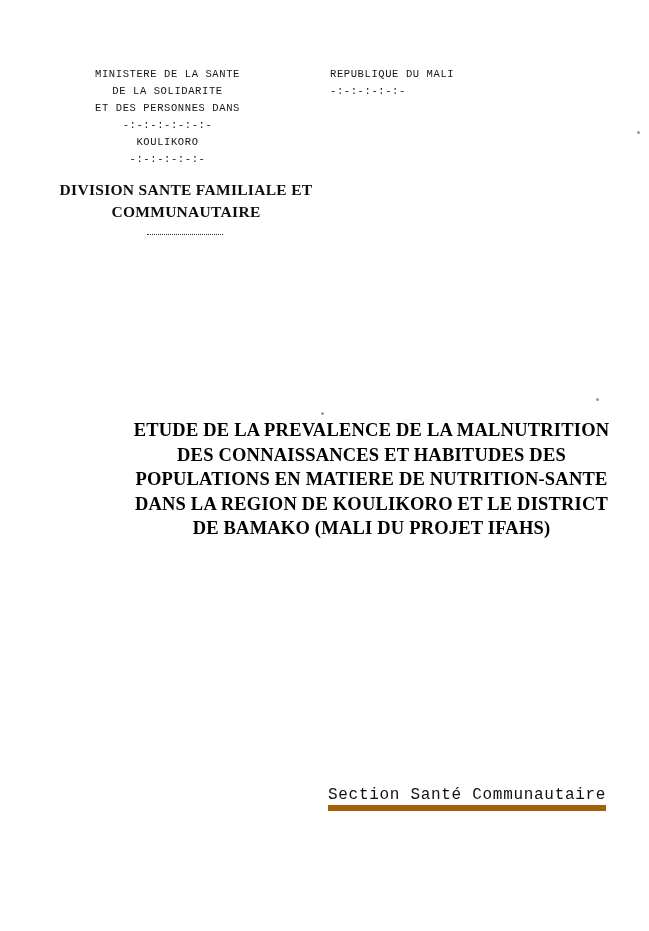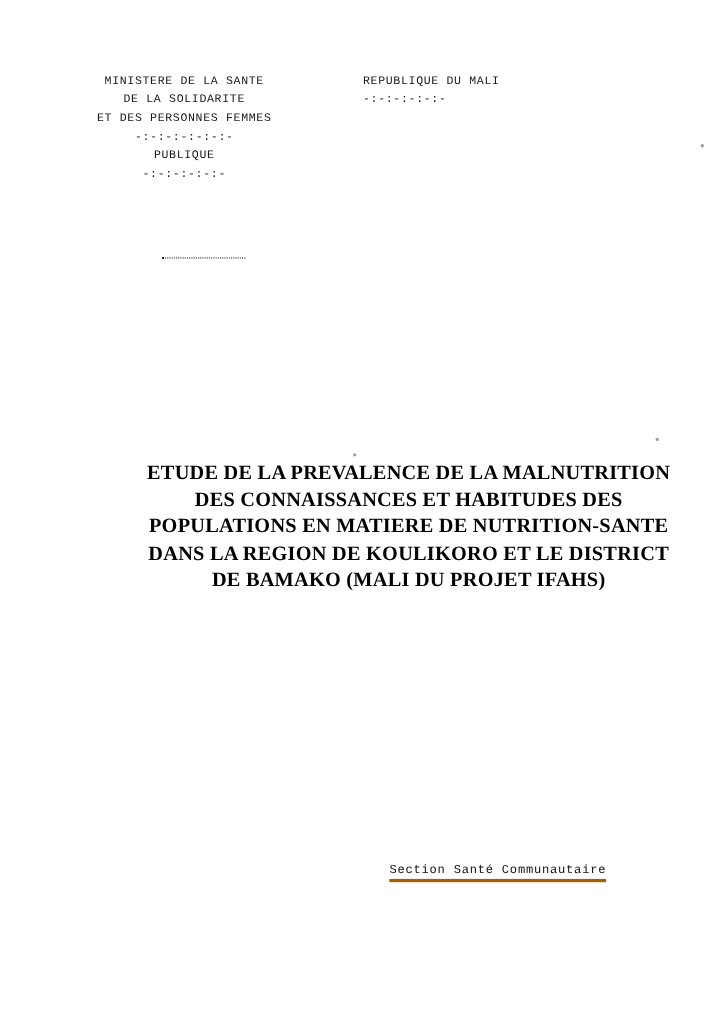--- a/index.html
+++ b/index.html
@@ -97,27 +97,27 @@
     line-height: 24.5px;
     letter-spacing: 0.2px;
     color: #000000;
     padding-left: 47px;
   }
   .title .ln { display: block; white-space: nowrap; }
 
   
   .section-line {
     position: absolute;
-    left: 354px;
+    left: 328px;
     top: 786px;
     font-family: "Liberation Mono", monospace;
-    font-size: 11px;
+    font-size: 16px;
     letter-spacing: 0.7px;
     color: #101010;
-    border-bottom: 3px solid #a16207;
+    border-bottom: 6px solid #a16207;
     padding-bottom: 1px;
     white-space: pre;
   }
 
   
   .speck {
     position: absolute;
     background: #9a9a9a;
     border-radius: 50%;
   }
@@ -128,31 +128,35 @@
 </head>
 <body>
 
 <div class="page">
 
   <div class="header">
 
     <div class="ministry">
       <span class="ln">MINISTERE DE LA SANTE</span>
       <span class="ln">DE LA SOLIDARITE</span>
-      <span class="ln">ET DES PERSONNES FEMMES</span>
+      <span class="ln">ET DES PERSONNES DANS</span>
       <span class="ln">-:-:-:-:-:-:-</span>
-      <span class="ln">PUBLIQUE</span>
+      <span class="ln">KOULIKORO</span>
       <span class="ln">-:-:-:-:-:-</span>
     </div>
 
     <div class="republic">
       <span class="ln">REPUBLIQUE DU MALI</span>
       <span class="ln">-:-:-:-:-:-</span>
     </div>
 
+    <div class="division">
+      <span class="ln">DIVISION SANTE FAMILIALE ET</span>
+      <span class="ln">COMMUNAUTAIRE</span>
+    </div>
 
     <div class="div-rule"></div>
   </div>
 
   <div class="title">
     <span class="ln">ETUDE DE LA PREVALENCE DE LA MALNUTRITION</span>
     <span class="ln">DES CONNAISSANCES ET HABITUDES DES</span>
     <span class="ln">POPULATIONS EN MATIERE DE NUTRITION-SANTE</span>
     <span class="ln">DANS LA REGION DE KOULIKORO ET LE DISTRICT</span>
     <span class="ln">DE BAMAKO (MALI DU PROJET IFAHS)</span>

